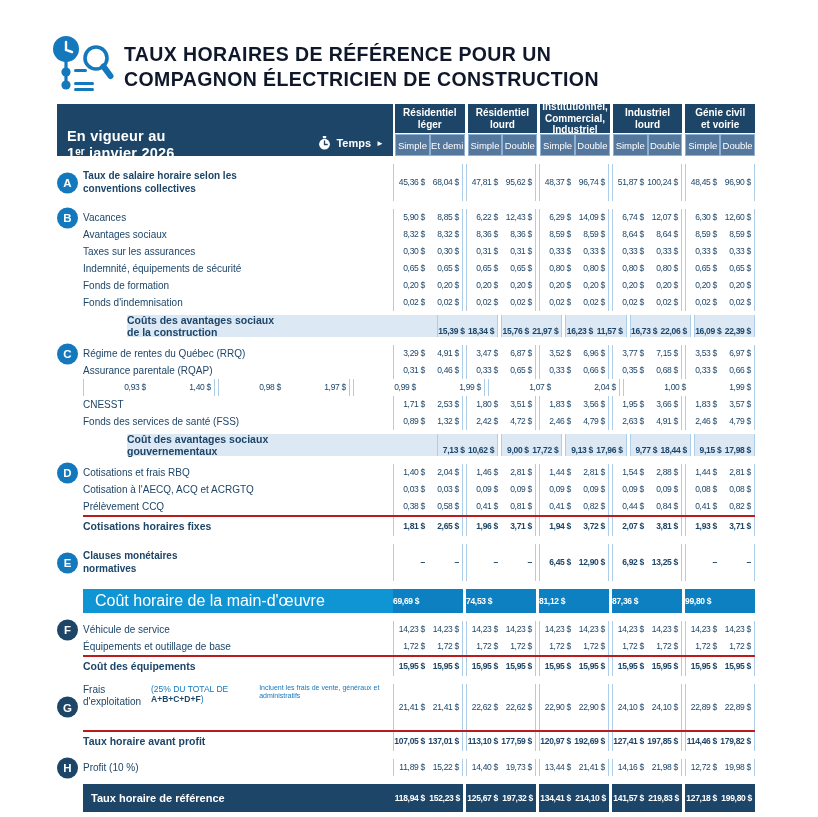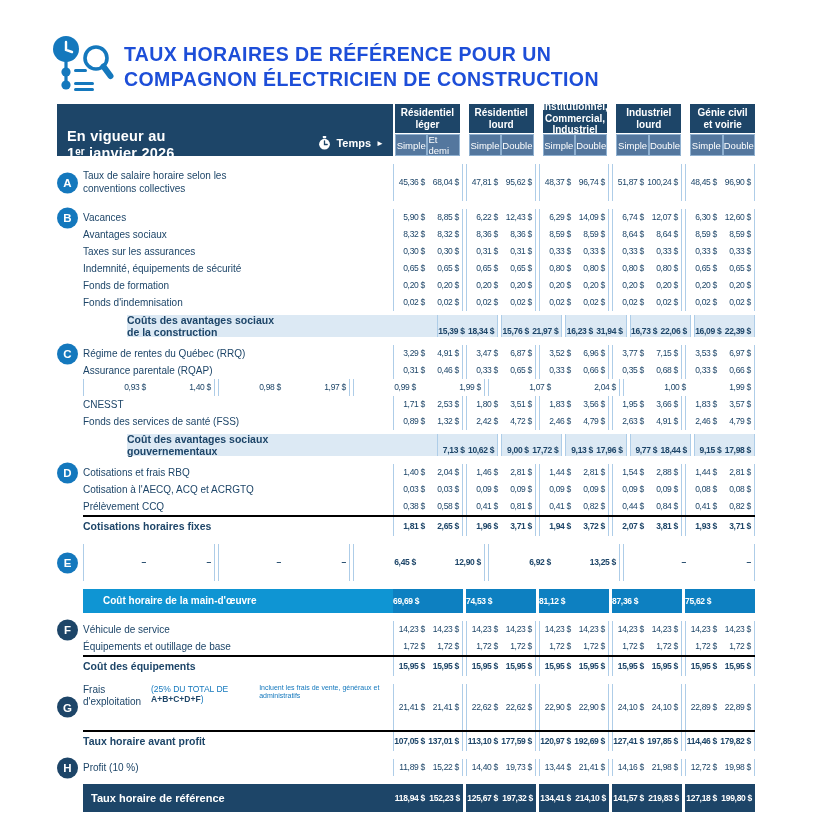--- a/index.html
+++ b/index.html
@@ -1,21 +1,21 @@
 <!DOCTYPE html>
 <html lang="fr"><head>
 <meta charset="utf-8">
 <style>
   html,body{margin:0;padding:0;background:#ffffff;}
   body{font-family:"Liberation Sans","DejaVu Sans",sans-serif;color:#1d4568;}
   .page{position:relative;width:818px;height:817px;overflow:hidden;background:#fff;}
 
   
   .logo{position:absolute;left:44px;top:33px;}
-  .title{position:absolute;left:124px;top:42px;color:#1d4ed8;font-size:19.5px;
+  .title{position:absolute;left:124px;top:42px;color:#0f172a;font-size:19.5px;
          font-weight:bold;letter-spacing:.4px;line-height:25px;text-transform:uppercase;}
 
   
   .table{position:absolute;left:57px;top:104px;width:698px;}
   .row,.header-row{display:flex;}
   .c-letter{width:26px;flex:none;position:relative;}
   .circle{position:absolute;top:50%;left:0;transform:translateY(-50%);width:21px;height:21px;
           border-radius:50%;color:#fff;font-weight:bold;font-size:11.5px;display:flex;
           align-items:center;justify-content:center;}
   .circle.blue{background:#1478bd;}
@@ -27,55 +27,55 @@
   .val{flex:1;text-align:right;padding-right:3px;font-size:8.5px;letter-spacing:-.3px;white-space:nowrap;}
 
   
   .header-row{height:52px;}
   .h-left{width:336px;flex:none;background:#1d4568;color:#fff;position:relative;
           box-sizing:border-box;padding:24px 0 0 10px;margin-right:2px;}
   .ev1,.ev2{font-weight:bold;font-size:14.5px;line-height:17px;letter-spacing:.2px;}
   .temps{position:absolute;right:9px;bottom:6px;display:flex;align-items:center;gap:5px;
          font-weight:bold;font-size:11px;color:#fff;cursor:pointer;}
   .t-arrow{font-size:8px;line-height:11px;}
-  .h-groups{flex:1;display:flex;gap:9px;}
+  .h-groups{flex:1;display:flex;gap:3px;}
   .h-group{flex:1;display:flex;flex-direction:column;min-width:0;}
   .h-title{height:29px;background:#1d4568;color:#fff;font-weight:bold;font-size:10px;
            display:flex;flex-direction:column;justify-content:center;align-items:center;
            text-align:center;line-height:11.5px;margin-bottom:1px;}
   .h-subs{height:22px;display:flex;}
   .h-sub{flex:1;background:#54779e;border:1px solid #8fb0d0;color:#fff;font-size:9.5px;
          display:flex;align-items:center;justify-content:center;min-width:0;}
 
   
   .row-data{height:17px;}
   .row-data .val{line-height:17px;}
   .row-tall{height:37px;}
-  .row-tall .c-label{display:flex;flex-direction:column;justify-content:center;line-height:12.5px;}
+  .row-tall .c-label{display:flex;flex-direction:column;justify-content:center;line-height:12.5px;font-weight:bold;}
   .row-tall .val{line-height:37px;}
   .row-tall3{height:46px;}
   .row-tall3 .c-label{display:flex;flex-direction:row;justify-content:flex-start;line-height:11px;}
   .row-tall3 .val{line-height:46px;}
   .row-bold .c-label,.row-bold .val{font-weight:bold;}
   .section-start{margin-top:8px;}
 
   .row-subtotal-tinted{height:22px;margin:4px 0 2px 0;gap:44px;}
   .row-subtotal-tinted .c-label{background:#dce9f4;display:flex;flex-direction:column;
         justify-content:center;font-weight:bold;font-size:10.5px;line-height:12.5px;}
   .row-subtotal-tinted .group{background:#dce9f4;}
   .row-subtotal-tinted .val{font-weight:bold;line-height:32px;}
 
   .row-subtotal-line{height:21px;}
-  .row-subtotal-line .row-body{border-top:2px solid #000000;}
+  .row-subtotal-line .row-body{border-top:2px solid #b91c1c;}
   .row-subtotal-line .c-label{font-weight:bold;font-size:10.5px;line-height:19px;}
   .row-subtotal-line .val{font-weight:bold;line-height:19px;}
 
   .row-bar-blue{height:24px;margin:8px 0;}
-  .row-bar-blue .c-label{background:#0f95d3;color:#fff;font-weight:bold;font-size:10px;
-        line-height:24px;padding-left:20px;}
+  .row-bar-blue .c-label{background:#0f95d3;color:#fff;font-weight:normal;font-size:16px;
+        line-height:24px;padding-left:12px;}
   .row-bar-blue .group{background:#0d80c1;border:none;gap:46px;}
   .row-bar-blue .val{color:#fff;font-weight:bold;line-height:24px;}
 
   .row-bar-navy{height:28px;margin-top:8px;}
   .row-bar-navy .c-label{background:#1d4568;color:#fff;font-weight:bold;font-size:11px;
         line-height:28px;padding-left:8px;}
   .row-bar-navy .group{background:#1d4568;border:none;}
   .row-bar-navy .val{color:#fff;font-weight:bold;line-height:28px;}
 
   
@@ -386,21 +386,21 @@
             <div class="group">
               <div class="val">15,39 $</div>
               <div class="val">18,34 $</div>
             </div>
             <div class="group">
               <div class="val">15,76 $</div>
               <div class="val">21,97 $</div>
             </div>
             <div class="group">
               <div class="val">16,23 $</div>
-              <div class="val">31,94 $</div>
+              <div class="val">11,57 $</div>
             </div>
             <div class="group">
               <div class="val">16,73 $</div>
               <div class="val">22,06 $</div>
             </div>
             <div class="group">
               <div class="val">16,09 $</div>
               <div class="val">22,39 $</div>
             </div>
           </div>
@@ -690,20 +690,24 @@
               <div class="val">3,71 $</div>
             </div>
           </div>
         </div>
       </div>
       <div class="row row-data row-tall row-bold section-start">
         <div class="c-letter">
           <div class="circle blue">E</div>
         </div>
         <div class="row-body">
+          <div class="c-label">
+            <div>Clauses monétaires</div>
+            <div>normatives</div>
+          </div>
           <div class="groups">
             <div class="group">
               <div class="val">–</div>
               <div class="val">–</div>
             </div>
             <div class="group">
               <div class="val">–</div>
               <div class="val">–</div>
             </div>
             <div class="group">
@@ -736,21 +740,21 @@
             </div>
             <div class="group">
               <div class="val">81,12 $</div>
               <div class="val">153,84 $</div>
             </div>
             <div class="group">
               <div class="val">87,36 $</div>
               <div class="val">157,80 $</div>
             </div>
             <div class="group">
-              <div class="val">75,62 $</div>
+              <div class="val">99,80 $</div>
               <div class="val">140,98 $</div>
             </div>
           </div>
         </div>
       </div>
       <div class="row row-data section-start">
         <div class="c-letter">
           <div class="circle navy">F</div>
         </div>
         <div class="row-body">

